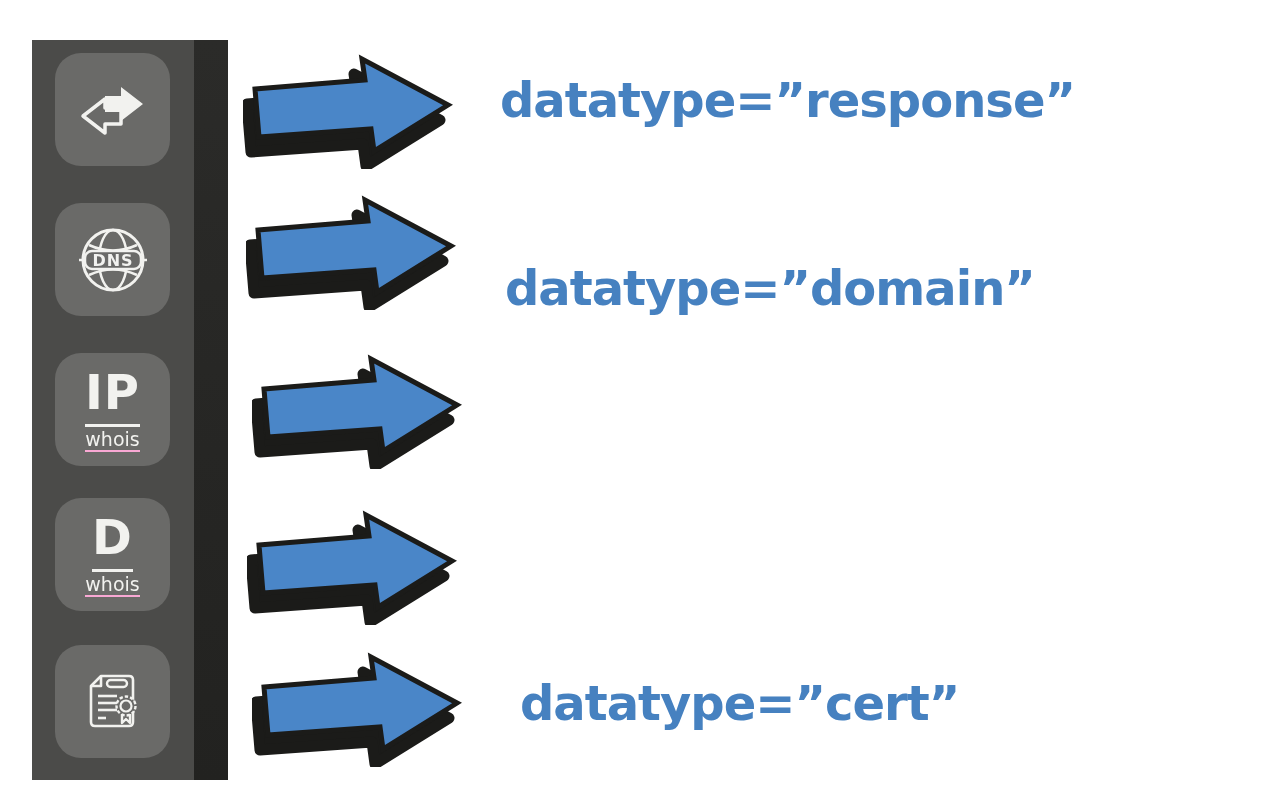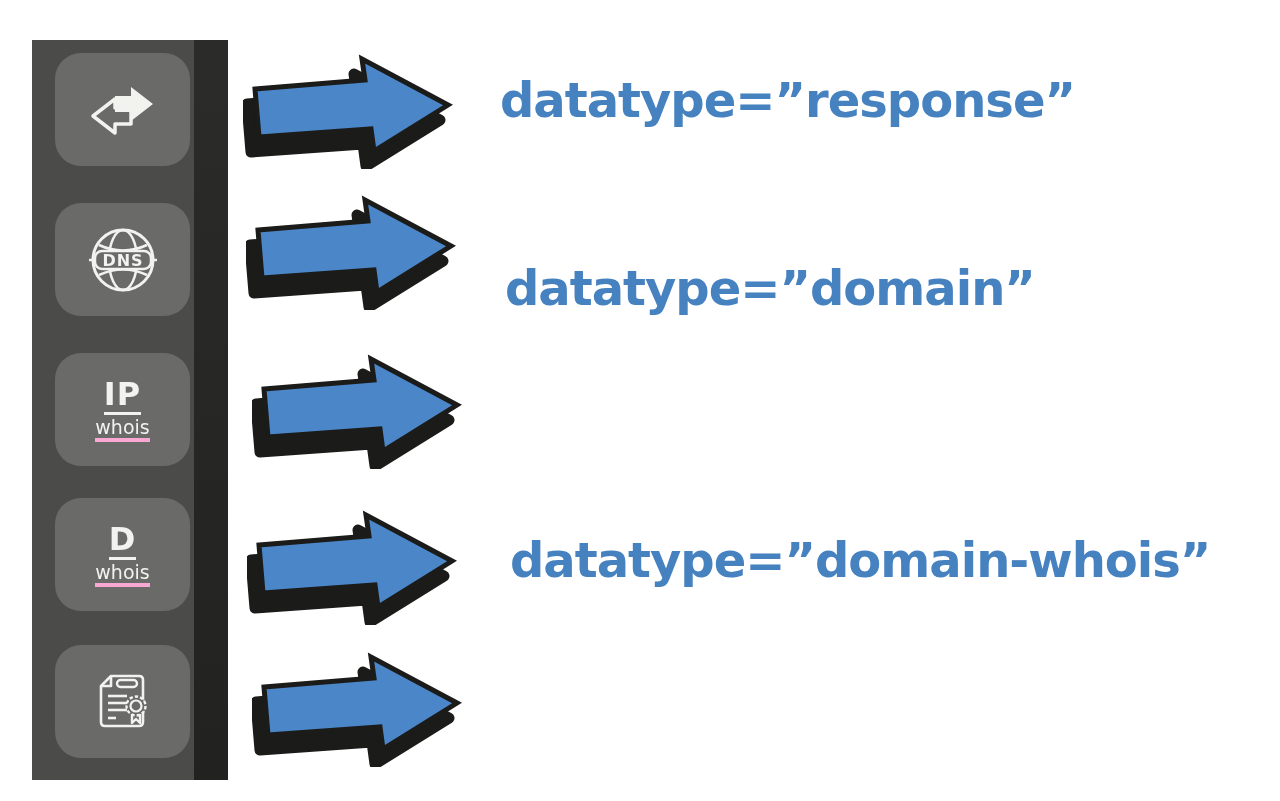--- a/index.html
+++ b/index.html
@@ -29,21 +29,21 @@
     position: absolute;
     right: 0;
     top: 0;
     width: 34px;
     height: 100%;
     background: linear-gradient(180deg, #2b2b29, #222220);
   }
   .side-btn {
     position: absolute;
     left: 23px;
-    width: 135px;
+    width: 115px;
     height: 113px;
     background: #6a6a68;
     border-radius: 26px;
     display: flex;
     align-items: center;
     justify-content: center;
     flex-direction: column;
     cursor: pointer;
   }
   .btn-1 { top: 13px; }
@@ -56,31 +56,31 @@
 
   
   .txt-icon {
     color: #f2f2ef;
     text-align: center;
     line-height: 1;
   }
   .txt-icon .big {
     display: inline-block;
     font-weight: 700;
-    font-size: 32px;
+    font-size: 48px;
     letter-spacing: 1px;
     border-bottom: 3px solid #f2f2ef;
-    padding-bottom: 2px;
+    padding-bottom: 8px;
   }
   .txt-icon .small {
     display: inline-block;
     font-weight: 400;
     font-size: 19px;
     margin-top: 3px;
-    border-bottom: 4px solid #f9a8d4;
+    border-bottom: 2px solid #f9a8d4;
     padding-bottom: 1px;
   }
 
   
   .row-arrow {
     position: absolute;
     width: 216px;
     height: 122px;
   }
   .row-label {
@@ -176,22 +176,22 @@
       </g>
     <path class="arrow-body" d="M12 42 L122 33 L119 12 L205 58 L131 104 L128 82 L16 90 Z"></path>
   </svg>
 
   <svg class="row-arrow" style="left:247px; top:503px;" viewBox="0 0 216 122">
     <g transform="translate(-8,15)">
         <path class="arrow-shadow" d="M12 42 L122 33 L119 12 L205 58 L131 104 L128 82 L16 90 Z"></path>
       </g>
     <path class="arrow-body" d="M12 42 L122 33 L119 12 L205 58 L131 104 L128 82 L16 90 Z"></path>
   </svg>
-  <div class="row-label" style="left:510px; top:530px;">datatype=”domain-whois”</div>
 
   <svg class="row-arrow" style="left:252px; top:645px;" viewBox="0 0 216 122">
     <g transform="translate(-8,15)">
         <path class="arrow-shadow" d="M12 42 L122 33 L119 12 L205 58 L131 104 L128 82 L16 90 Z"></path>
       </g>
     <path class="arrow-body" d="M12 42 L122 33 L119 12 L205 58 L131 104 L128 82 L16 90 Z"></path>
   </svg>
+  <div class="row-label" style="left:520px; top:673px;">datatype=”cert”</div>
 
 </div>
 
 </body></html>

